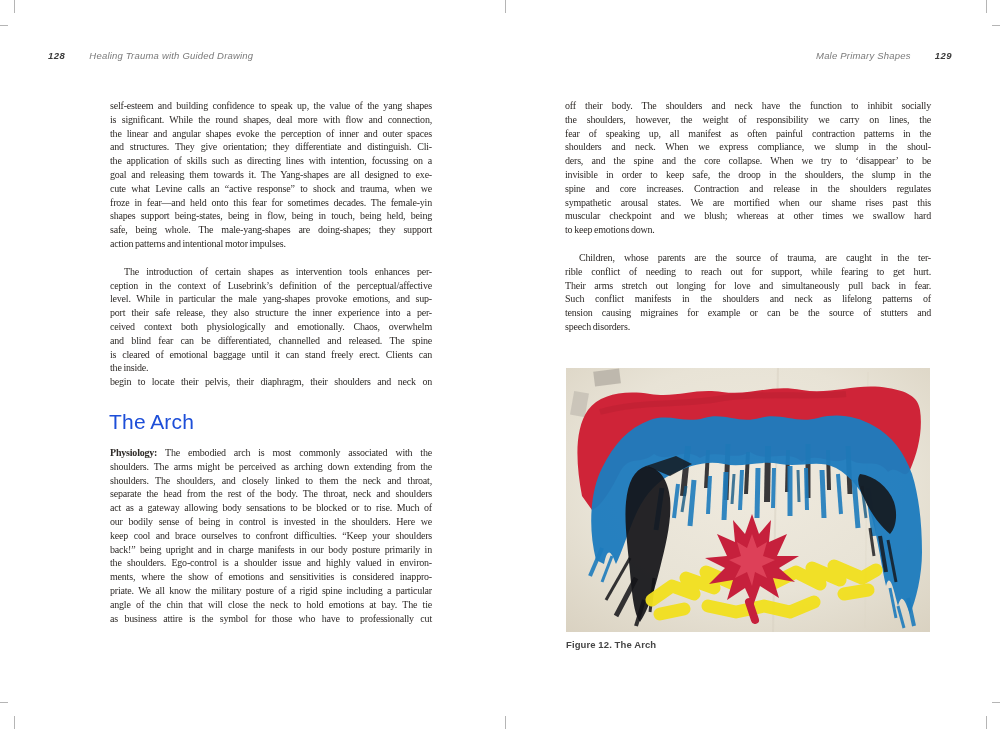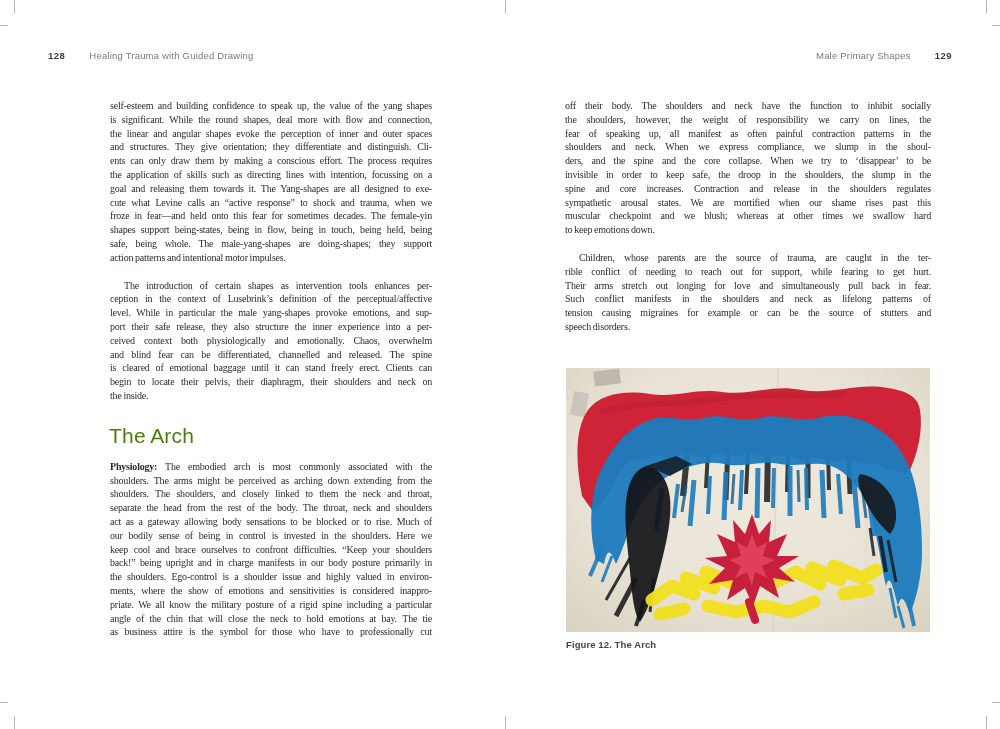--- a/index.html
+++ b/index.html
@@ -2,41 +2,41 @@
 <html><head>
 <meta charset="utf-8">
 <style>
   html,body{margin:0;padding:0;background:#ffffff;}
   #spread{position:relative;width:1000px;height:729px;background:#ffffff;overflow:hidden;
           font-family:"Liberation Serif",serif;}
   
   .cm{position:absolute;background:#b5b5b5;}
   
   .runhead{position:absolute;top:50px;font-family:"Liberation Sans",sans-serif;
-           font-size:9.5px;line-height:12px;white-space:nowrap;}
+           font-size:9.5px;line-height:12px;white-space:nowrap;font-style:italic;}
   .pagenum{font-weight:700;color:#3a3a3a;letter-spacing:.5px;}
   .htitle{color:#7a7a7a;letter-spacing:.2px;}
   #head-left{left:48px;}
   #head-left .htitle{margin-left:24px;}
   #head-right{right:48px;text-align:right;}
   #head-right .pagenum{margin-left:24px;}
   
   .col{position:absolute;top:99px;color:#2e2a27;font-size:10px;line-height:13.8px;
        letter-spacing:-0.2px;word-spacing:-0.5px;}
   #col-left{left:110px;width:322px;}
   #col-right{left:565px;width:366px;}
   .para{margin:0;}
   .para + .para{margin-top:14px;}
   .tline{text-align:justify;text-align-last:justify;white-space:normal;}
   .tlast{text-align-last:left;}
   .tindent{text-indent:14px;}
   .boldlead{font-weight:700;}
   
   .secheading{font-family:"Liberation Sans",sans-serif;font-weight:400;font-size:21px;
-              line-height:24px;color:#4d7c0f;letter-spacing:.2px;margin:21px 0 12px -1px;
+              line-height:24px;color:#1d4ed8;letter-spacing:.2px;margin:21px 0 12px -1px;
               text-align:left;text-align-last:left;}
   
   #figure{position:absolute;left:566px;top:368px;width:364px;height:264px;}
   #figure svg{display:block;width:100%;height:100%;}
   #fig-caption{position:absolute;left:566px;top:639px;font-family:"Liberation Sans",sans-serif;
                font-weight:700;font-size:9.5px;color:#454545;letter-spacing:.1px;}
 </style>
 </head>
 <body>
 
@@ -59,39 +59,38 @@
   <div id="head-right" class="runhead">
     <span class="htitle">Male Primary Shapes</span><span class="pagenum">129</span>
   </div>
 
   <div id="col-left" class="col">
     <div class="para">
         <div class="tline">self-esteem and building confidence to speak up, the value of the yang shapes</div>
         <div class="tline">is significant. While the round shapes, deal more with flow and connection,</div>
         <div class="tline">the linear and angular shapes evoke the perception of inner and outer spaces</div>
         <div class="tline">and structures. They give orientation; they differentiate and distinguish. Cli-</div>
-        <div class="tline">ents can only draw them by making a conscious effort. The process requires</div>
         <div class="tline">the application of skills such as directing lines with intention, focussing on a</div>
         <div class="tline">goal and releasing them towards it. The Yang-shapes are all designed to exe-</div>
         <div class="tline">cute what Levine calls an “active response” to shock and trauma, when we</div>
         <div class="tline">froze in fear—and held onto this fear for sometimes decades. The female-yin</div>
         <div class="tline">shapes support being-states, being in flow, being in touch, being held, being</div>
         <div class="tline">safe, being whole. The male-yang-shapes are doing-shapes; they support</div>
         <div class="tline tlast">action patterns and intentional motor impulses.</div>
       </div>
     <div class="para">
         <div class="tline tindent">The introduction of certain shapes as intervention tools enhances per-</div>
         <div class="tline">ception in the context of Lusebrink’s definition of the perceptual/affective</div>
         <div class="tline">level. While in particular the male yang-shapes provoke emotions, and sup-</div>
         <div class="tline">port their safe release, they also structure the inner experience into a per-</div>
         <div class="tline">ceived context both physiologically and emotionally. Chaos, overwhelm</div>
         <div class="tline">and blind fear can be differentiated, channelled and released. The spine</div>
         <div class="tline">is cleared of emotional baggage until it can stand freely erect. Clients can</div>
+        <div class="tline tlast">the inside.</div>
         <div class="tline">begin to locate their pelvis, their diaphragm, their shoulders and neck on</div>
-        <div class="tline tlast">the inside.</div>
       </div>
     <h2 class="secheading">The Arch</h2>
     <div class="para">
       <div class="tline">
         <b class="boldlead">Physiology:</b><span> The embodied arch is most commonly associated with the</span>
       </div>
       <div>
           <div class="tline">shoulders. The arms might be perceived as arching down extending from the</div>
           <div class="tline">shoulders. The shoulders, and closely linked to them the neck and throat,</div>
           <div class="tline">separate the head from the rest of the body. The throat, neck and shoulders</div>

